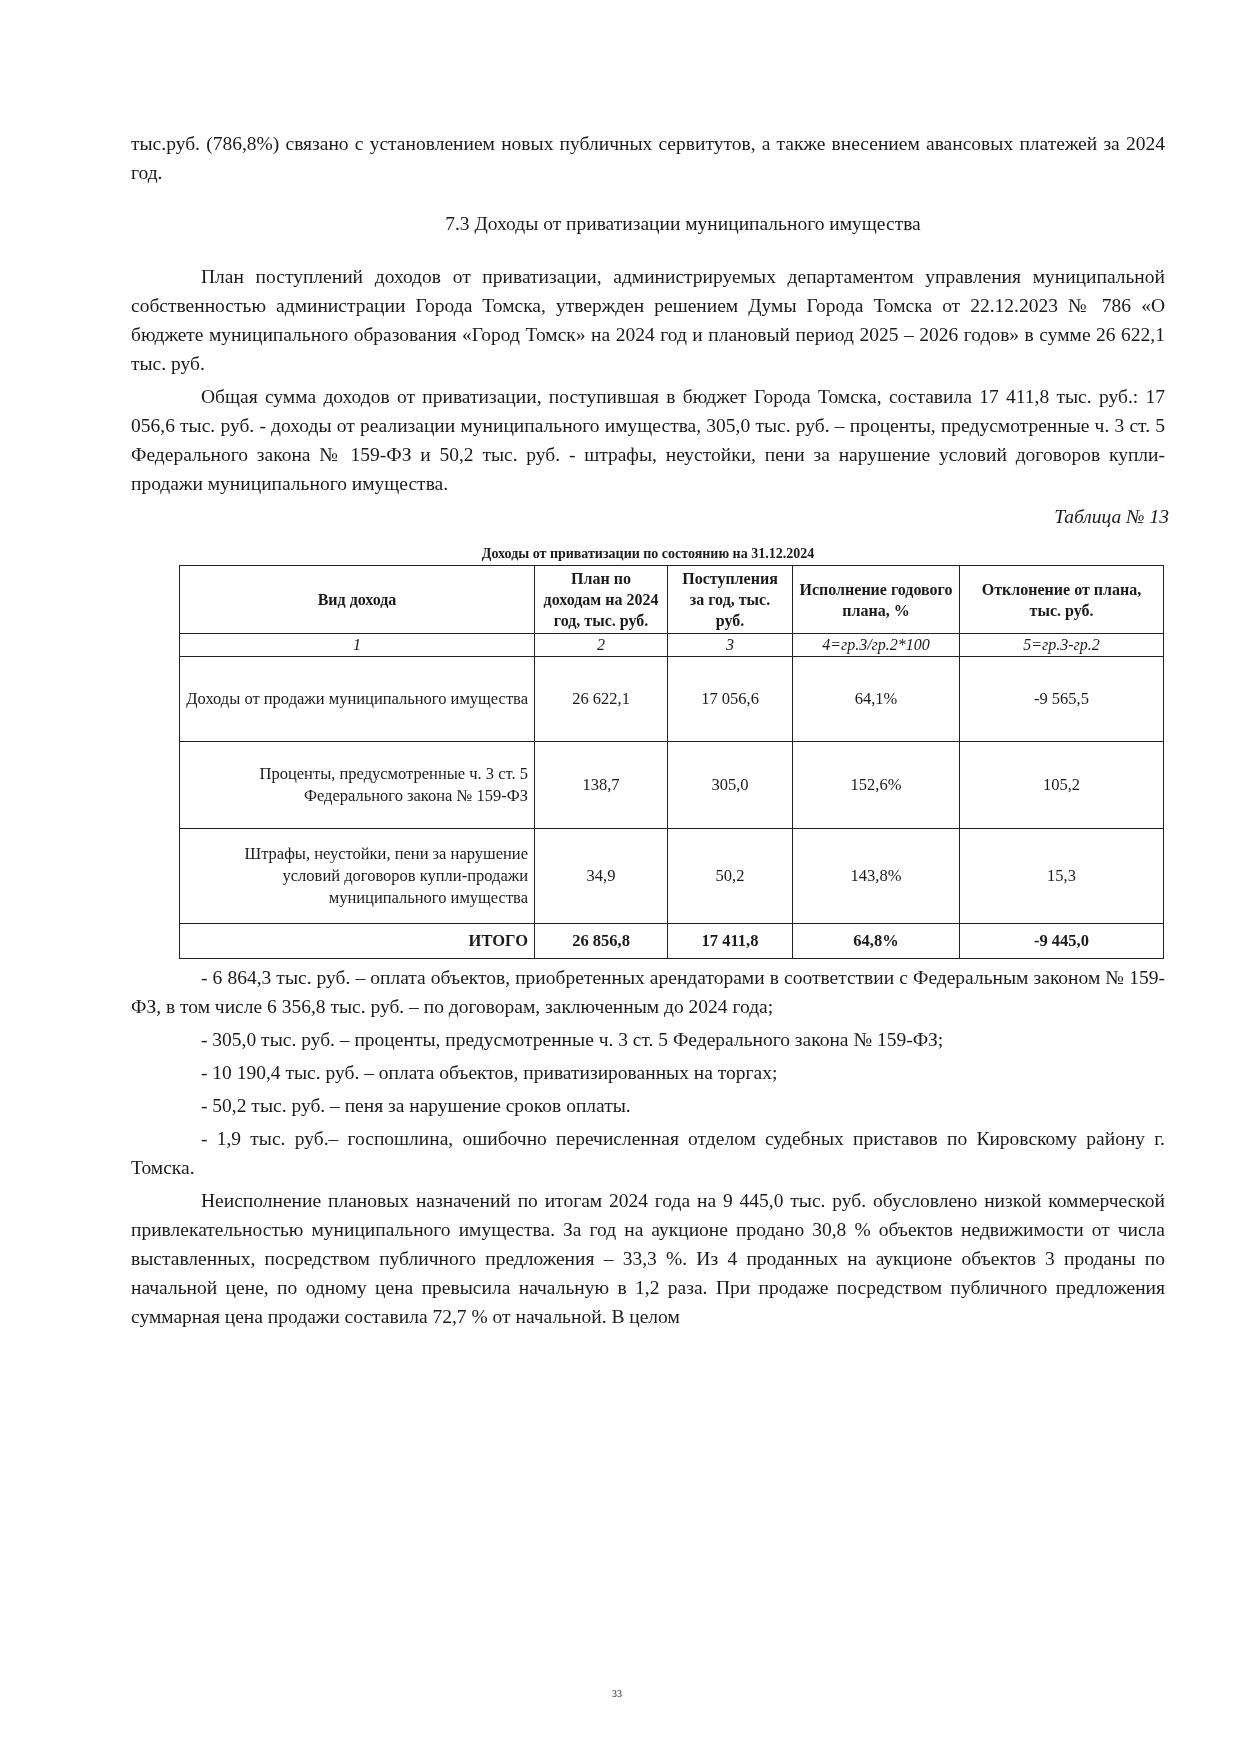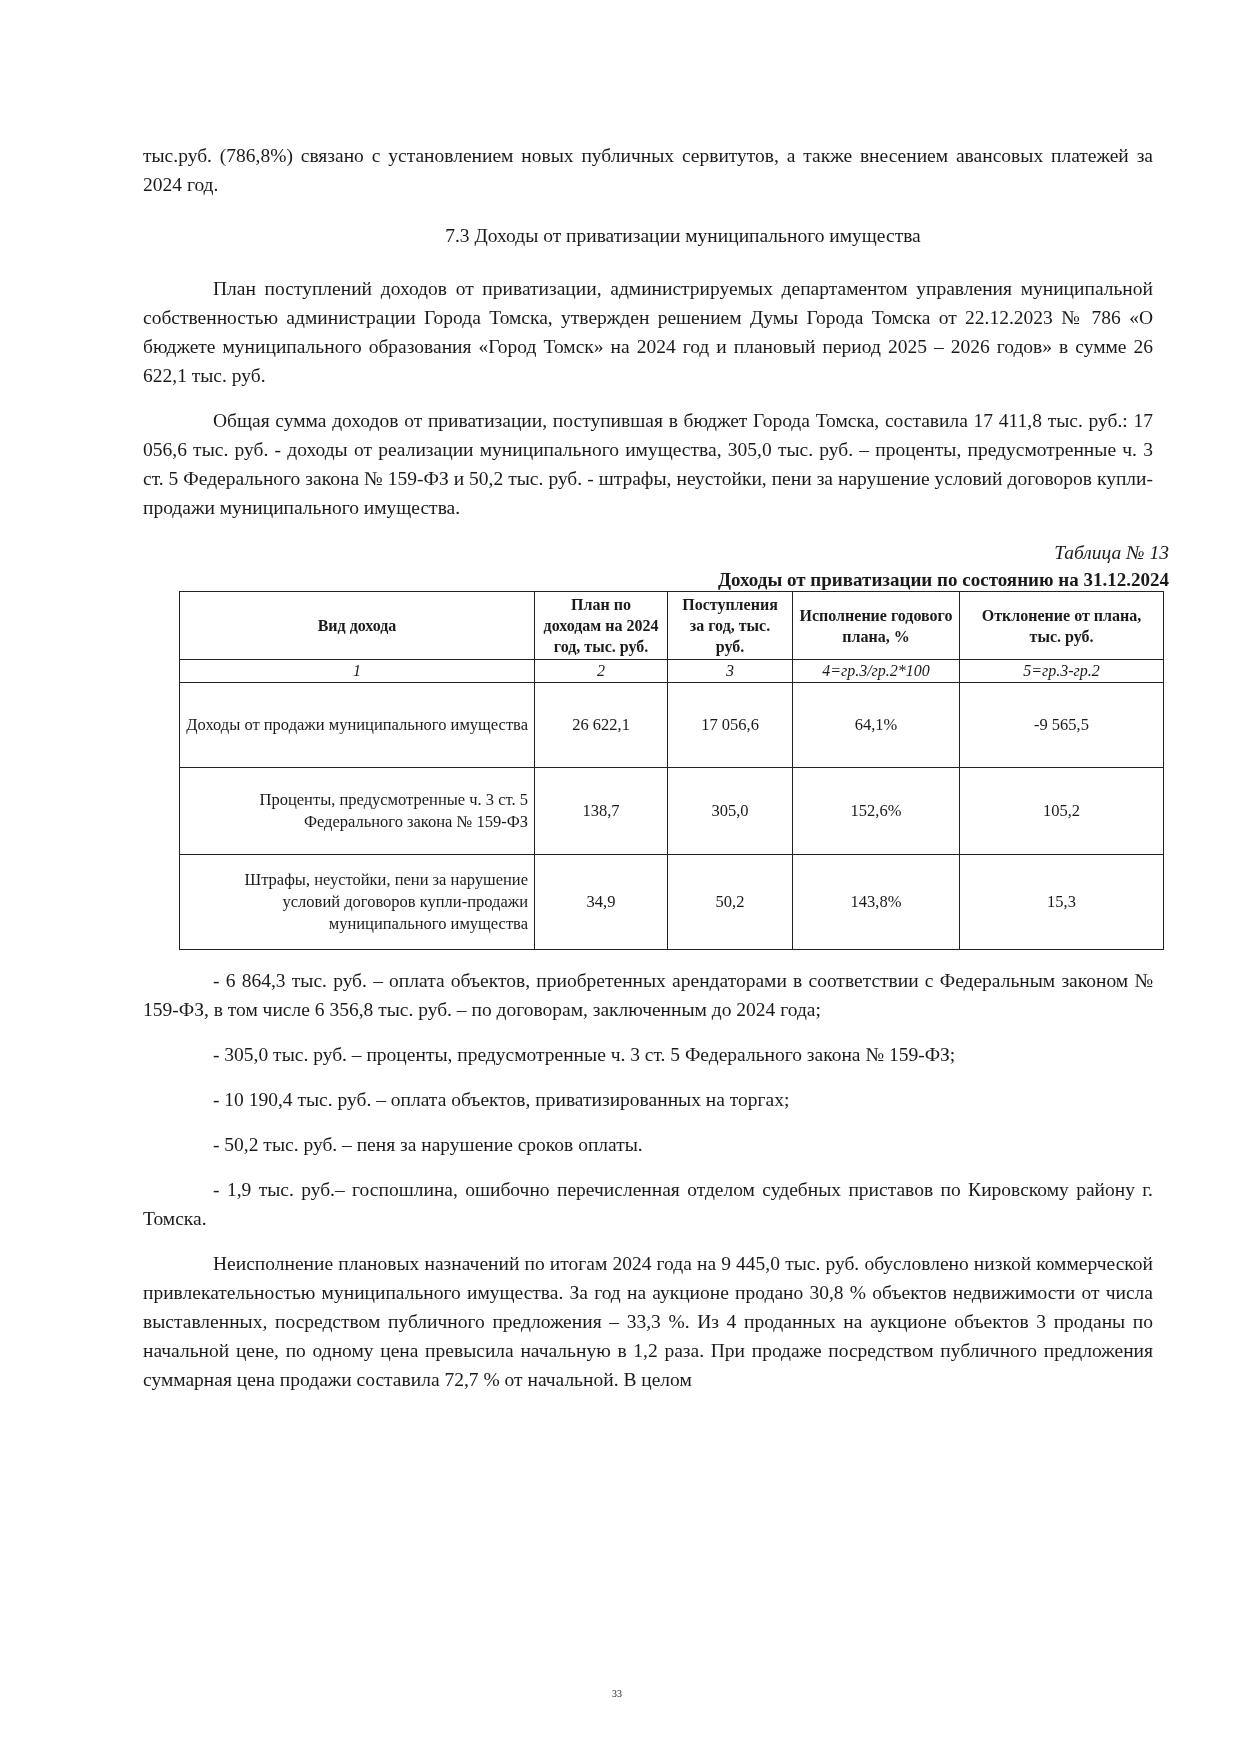--- a/index.html
+++ b/index.html
@@ -1,23 +1,23 @@
 <!DOCTYPE html>
 <html><head>
 <meta charset="utf-8">
 <style>
   html, body { margin: 0; padding: 0; background: #ffffff; }
   body { width: 1234px; height: 1745px; position: relative; overflow: hidden;
          font-family: "Liberation Serif", serif; color: #1a1a1a; }
   .page { position: absolute; left: 127px; top: 125px; width: 1042px; }
-  p { margin: 16px; font-size: 19.5px; line-height: 29px; text-align: justify; }
+  p { margin: 4px; font-size: 19.5px; line-height: 29px; text-align: justify; }
   .indent { text-indent: 70px; }
   .heading { text-align: center; font-size: 19.5px; margin: 22px 0 24px 0; padding-left: 70px; }
   .tcaption { text-align: right; font-style: italic; font-size: 19.5px; line-height: 29px; margin-top: 4px; }
-  .ttitle { text-align: right; font-weight: bold; font-size: 19px; line-height: 22px; margin-top: 2px; }
+  .ttitle { text-align: center; font-weight: bold; font-size: 14px; line-height: 22px; margin-top: 12px; }
   table { border-collapse: collapse; width: 985px; margin-left: 52px; font-size: 16.5px; }
   th, td { border: 1.5px solid #222; text-align: center; vertical-align: middle; padding: 2px 6px; }
   th { font-weight: bold; font-size: 16px; line-height: 21px; }
   th.c1 { width: 342px; }
   th.c2 { width: 120px; }
   th.c3 { width: 112px; }
   th.c4 { width: 154px; margin-left: 8px; }
   td.name { text-align: right; line-height: 22px; }
   tr.num td { font-style: italic; height: 22px; font-size: 16px; padding: 0 4px; }
   tr.r1 td { height: 80px; }
@@ -75,20 +75,27 @@
         <td>152,6%</td>
         <td>105,2</td>
       </tr>
       <tr class="r3">
         <td class="name">Штрафы, неустойки, пени за нарушение условий договоров купли-продажи муниципального имущества</td>
         <td>34,9</td>
         <td>50,2</td>
         <td>143,8%</td>
         <td>15,3</td>
       </tr>
+      <tr class="total">
+        <td class="name">ИТОГО</td>
+        <td>26 856,8</td>
+        <td>17 411,8</td>
+        <td>64,8%</td>
+        <td>-9 445,0</td>
+      </tr>
     </tbody>
   </table>
 
   <p class="indent">- 6 864,3 тыс. руб. – оплата объектов, приобретенных арендаторами в соответствии с Федеральным законом № 159-ФЗ, в том числе 6 356,8 тыс. руб. – по договорам, заключенным до 2024 года;</p>
   <p class="indent">- 305,0 тыс. руб. – проценты, предусмотренные ч. 3 ст. 5 Федерального закона № 159-ФЗ;</p>
   <p class="indent">- 10 190,4 тыс. руб. – оплата объектов, приватизированных на торгах;</p>
   <p class="indent">- 50,2 тыс. руб. – пеня за нарушение сроков оплаты.</p>
   <p class="indent">- 1,9 тыс. руб.– госпошлина, ошибочно перечисленная отделом судебных приставов по Кировскому району г. Томска.</p>
   <p class="indent">Неисполнение плановых назначений по итогам 2024 года на 9 445,0 тыс. руб. обусловлено низкой коммерческой привлекательностью муниципального имущества. За год на аукционе продано 30,8 % объектов недвижимости от числа выставленных, посредством публичного предложения – 33,3 %. Из 4 проданных на аукционе объектов 3 проданы по начальной цене, по одному цена превысила начальную в 1,2 раза. При продаже посредством публичного предложения суммарная цена продажи составила 72,7 % от начальной. В целом</p>
 

